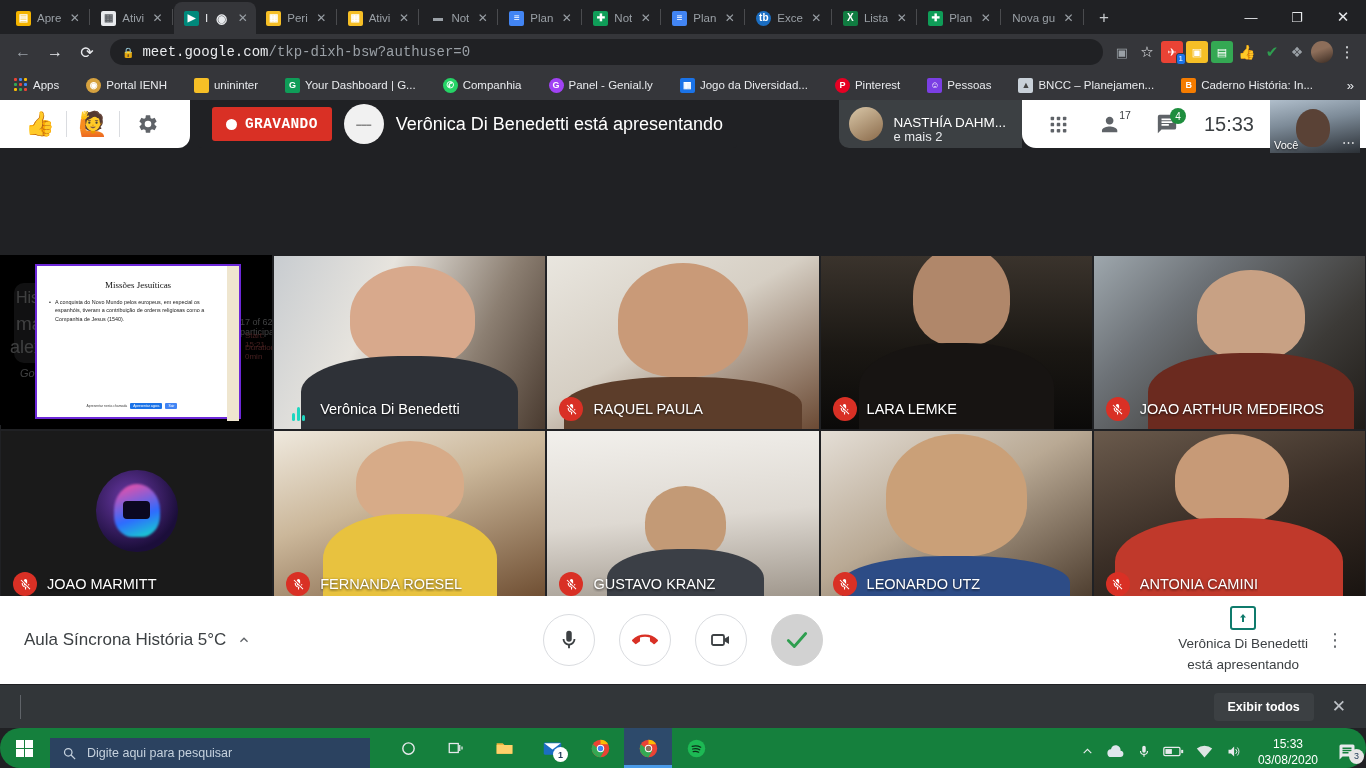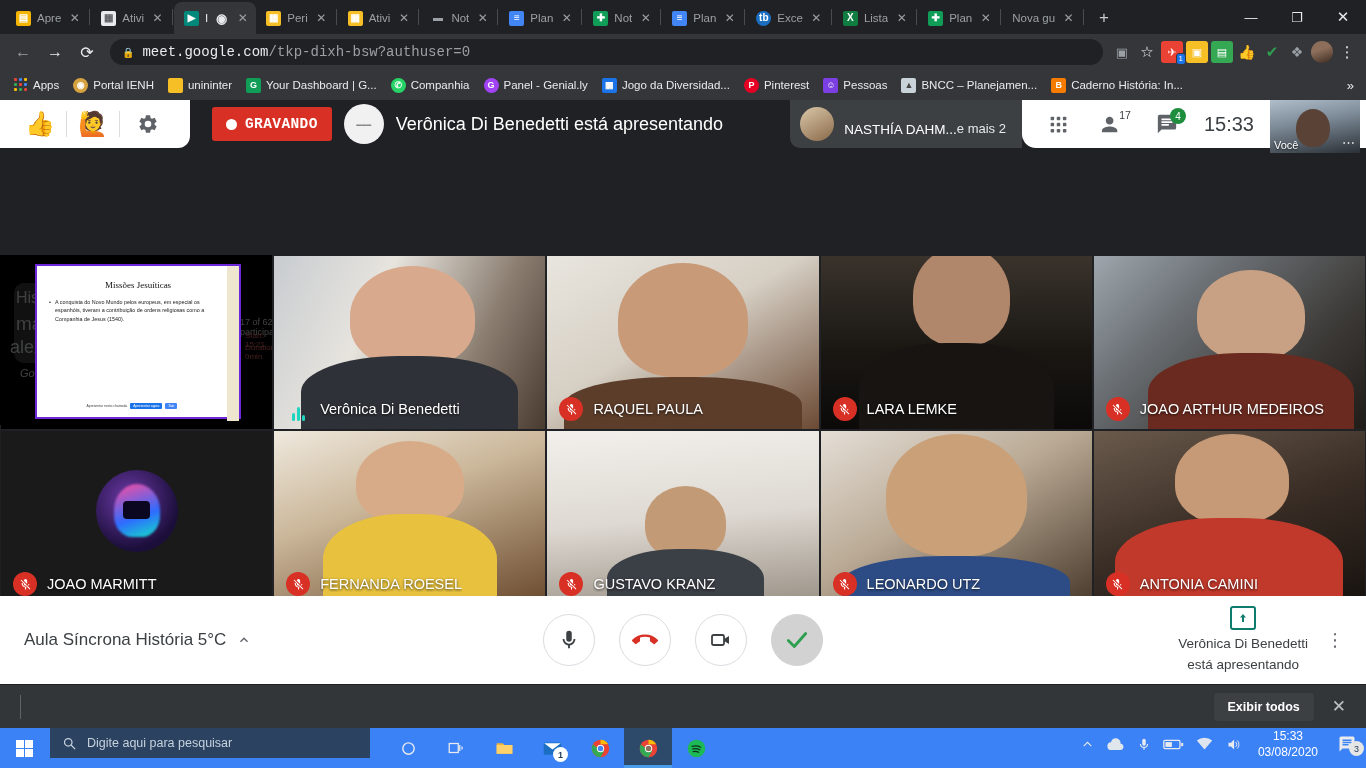--- a/index.html
+++ b/index.html
@@ -90,21 +90,21 @@
   .avatar-chip {
     width: 22px; height: 22px; border-radius: 50%;
     background: linear-gradient(160deg,#8d6e5a 40%,#3a2b22);
     flex: none;
   }
   .dots-v { color: #e8eaed; font-size: 15px; width: 22px; text-align: center; letter-spacing: 0; }
 
   
   .bookmarks {
     height: 30px; background: #35363a; display: flex; align-items: center;
-    padding: 0 8px; gap: 2px; overflow: hidden;
+    padding: 0 8px; gap: 15px; overflow: hidden;
   }
   .bm {
     display: flex; align-items: center; gap: 5px; padding: 3px 6px;
     color: #e8eaed; font-size: 11.5px; white-space: nowrap; flex: none;
     border-radius: 4px;
   }
   .bm .bmico {
     width: 15px; height: 15px; border-radius: 2px; flex: none;
     display: flex; align-items: center; justify-content: center;
     font-size: 9px; color: #fff; font-weight: bold;
@@ -157,21 +157,21 @@
   .pres-text { color: #fff; font-size: 18px; white-space: nowrap; }
   .top-spacer { flex: 1; }
   .presenter-chip {
     background: #3c4043; height: 48px; display: flex; align-items: center;
     gap: 10px; padding: 0 16px 0 10px; border-radius: 0 0 0 10px; flex: none;
   }
   .pc-avatar {
     width: 34px; height: 34px; border-radius: 50%; flex: none;
     background: linear-gradient(150deg,#d9c7a8,#8a6a4a);
   }
-  .pc-lines { display: flex; flex-direction: row; line-height: 1.15; margin-top: 12px; }
+  .pc-lines { display: flex; flex-direction: column; line-height: 1.15; margin-top: 12px; }
   .pc-name { color: #fff; font-size: 13.5px; white-space: nowrap; }
   .pc-sub { color: #e8eaed; font-size: 13px; }
   .top-right-pod {
     background: #fff; height: 48px; display: flex; align-items: center;
     gap: 0; padding: 0 6px 0 10px; border-radius: 0 0 0 14px; flex: none;
   }
   .tr-icon {
     width: 54px; height: 48px; display: flex; align-items: center;
     justify-content: center; color: #5f6368; position: relative;
   }
@@ -352,21 +352,21 @@
   .dl-right { margin-left: auto; display: flex; align-items: center; gap: 14px; padding-right: 6px; }
   .showall-btn {
     background: #3c4043; color: #fff; font-size: 12.5px; font-weight: bold;
     padding: 7px 14px; border-radius: 4px;
   }
   .dl-close { color: #bdc1c6; font-size: 17px; padding: 0 4px; }
 
   
   .taskbar {
     position: absolute; left: 0; top: 728px; width: 1366px; height: 40px;
-    background: #3b82f6; display: flex; align-items: flex-start;
+    background: #15803d; display: flex; align-items: flex-end; border-radius: 20px;
   }
   .start {
     width: 48px; height: 40px; display: flex; align-items: center; justify-content: center;
   }
   .winlogo { width: 17px; height: 17px; display: grid; grid-template-columns: 8px 8px; grid-template-rows: 8px 8px; gap: 1px; }
   .winlogo i { background: #fff; display: block; }
   .searchbox {
     width: 320px; height: 30px; background: #2b4260; display: flex; align-items: center;
     gap: 10px; padding: 0 12px; margin-left: 2px; color: #c6d2de; font-size: 12.5px;
   }

